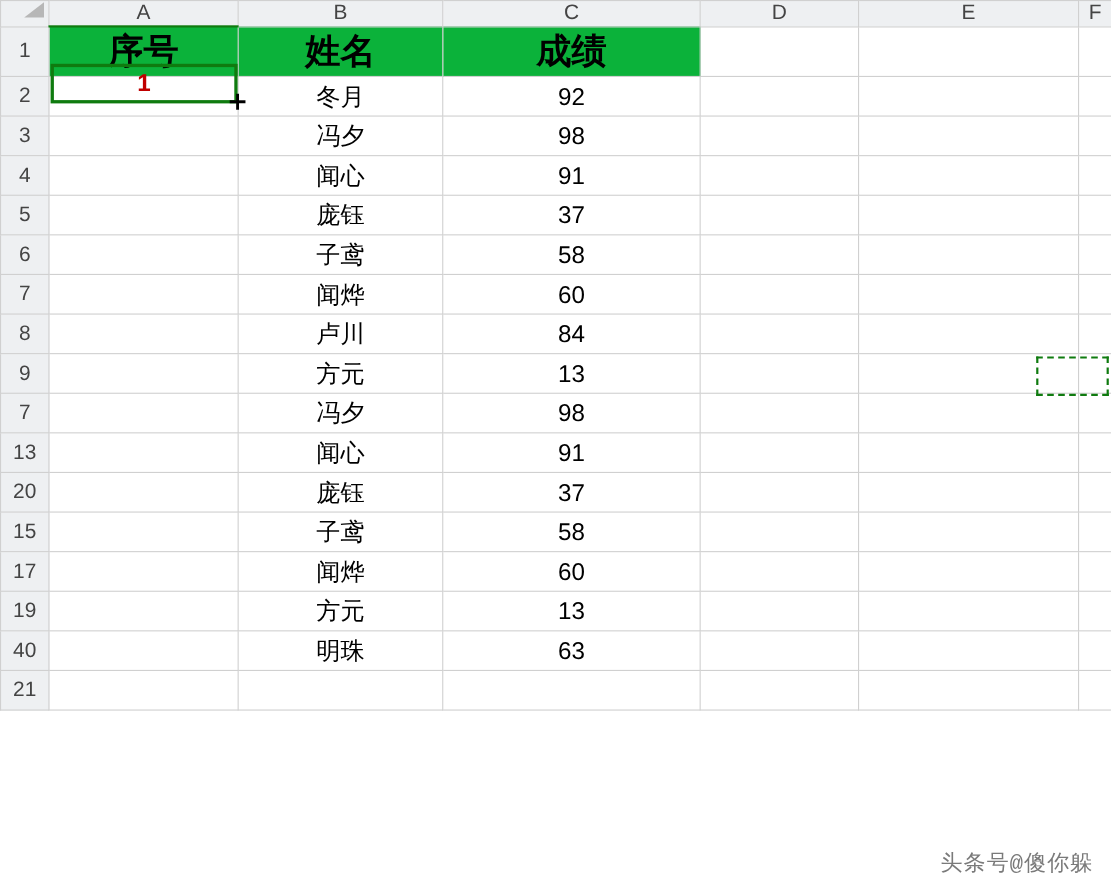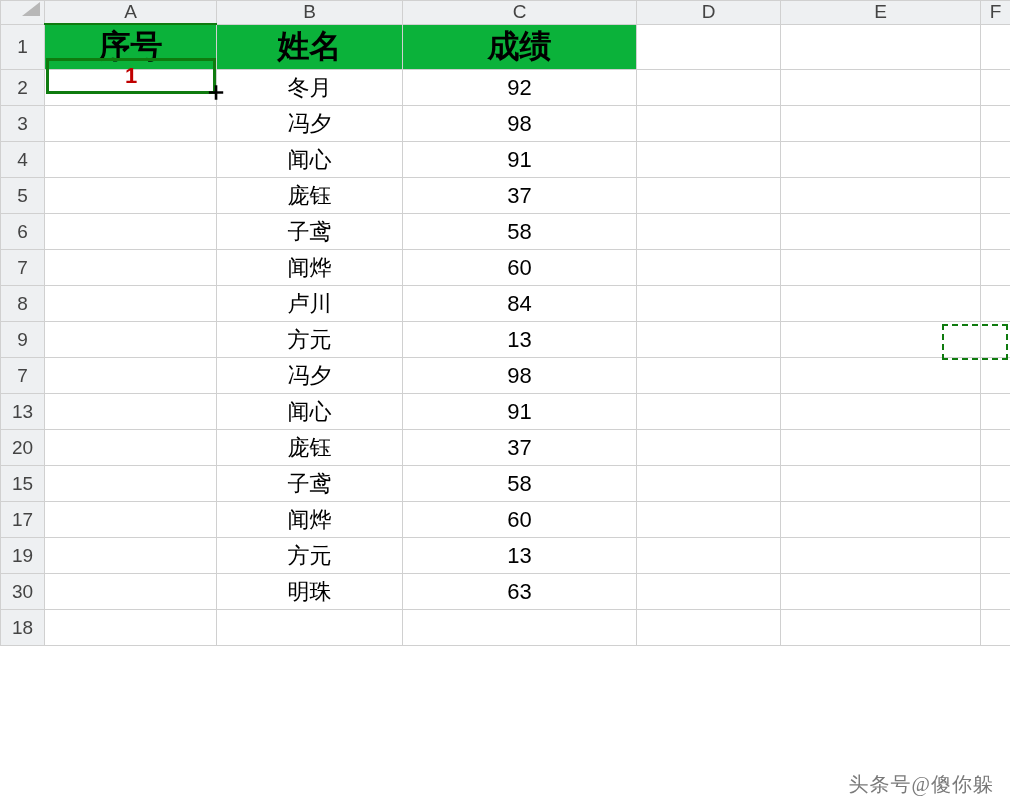--- a/index.html
+++ b/index.html
@@ -19,21 +19,21 @@
   .sel-col-hdr{border-bottom:2px solid #0f7b0f;}
   .header-row td.h{background:#0bb23a;color:#000;font-size:32px;font-weight:700;}
   .selected-cell{position:absolute;left:46px;top:58px;width:170px;height:36px;
                  border:3px solid #0f7b0f;box-sizing:border-box;pointer-events:none;}
   .selected-cell .val{width:100%;height:100%;display:flex;align-items:center;justify-content:center;
                       color:#c00000;font-weight:700;font-size:22px;}
   .fill-handle{position:absolute;right:-16px;bottom:-18px;font-size:26px;font-weight:700;color:#000;}
   .marquee{position:absolute;left:942px;top:324px;width:66px;height:36px;
            border:2px dashed #0f7b0f;box-sizing:border-box;pointer-events:none;}
   .watermark{position:absolute;right:16px;bottom:10px;font-size:20px;color:#7a7a7a;
-             font-family:Liberation Serif, serif;letter-spacing:1px;}
+             font-family:Liberation Mono, monospace;letter-spacing:1px;}
   .corner-tri{position:absolute;left:22px;top:2px;width:0;height:0;
               border-left:18px solid transparent;border-bottom:14px solid #b7b7b7;}
 </style>
 </head>
 <body>
 
 <div class="sheet">
 
   <div class="corner-tri"></div>
 
@@ -188,30 +188,30 @@
         <tr>
           <td class="row-hdr">19</td>
           <td></td>
           <td>方元</td>
           <td>13</td>
           <td></td>
           <td></td>
           <td></td>
         </tr>
         <tr>
-          <td class="row-hdr">30</td>
+          <td class="row-hdr">40</td>
           <td></td>
           <td>明珠</td>
           <td>63</td>
           <td></td>
           <td></td>
           <td></td>
         </tr>
         <tr>
-          <td class="row-hdr">18</td>
+          <td class="row-hdr">21</td>
           <td></td>
           <td></td>
           <td></td>
           <td></td>
           <td></td>
           <td></td>
         </tr>
       </tbody>
   </table>
 

